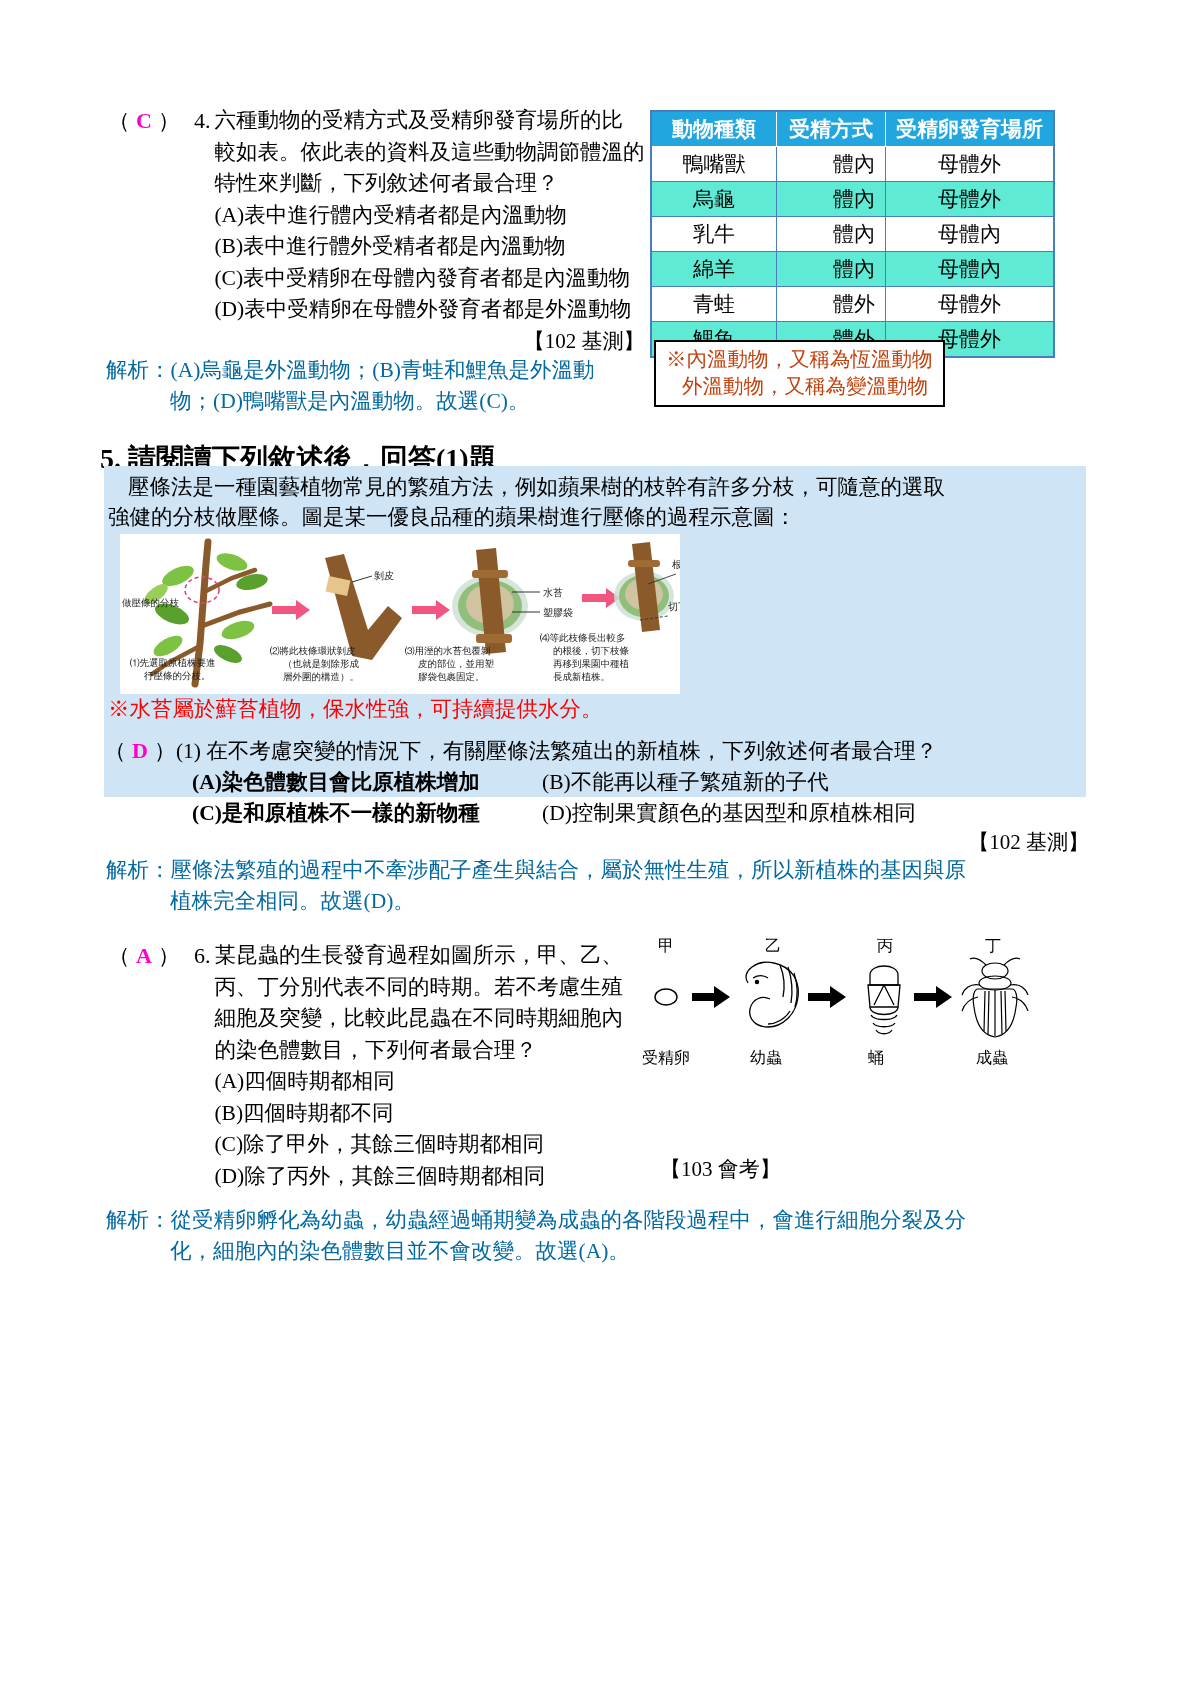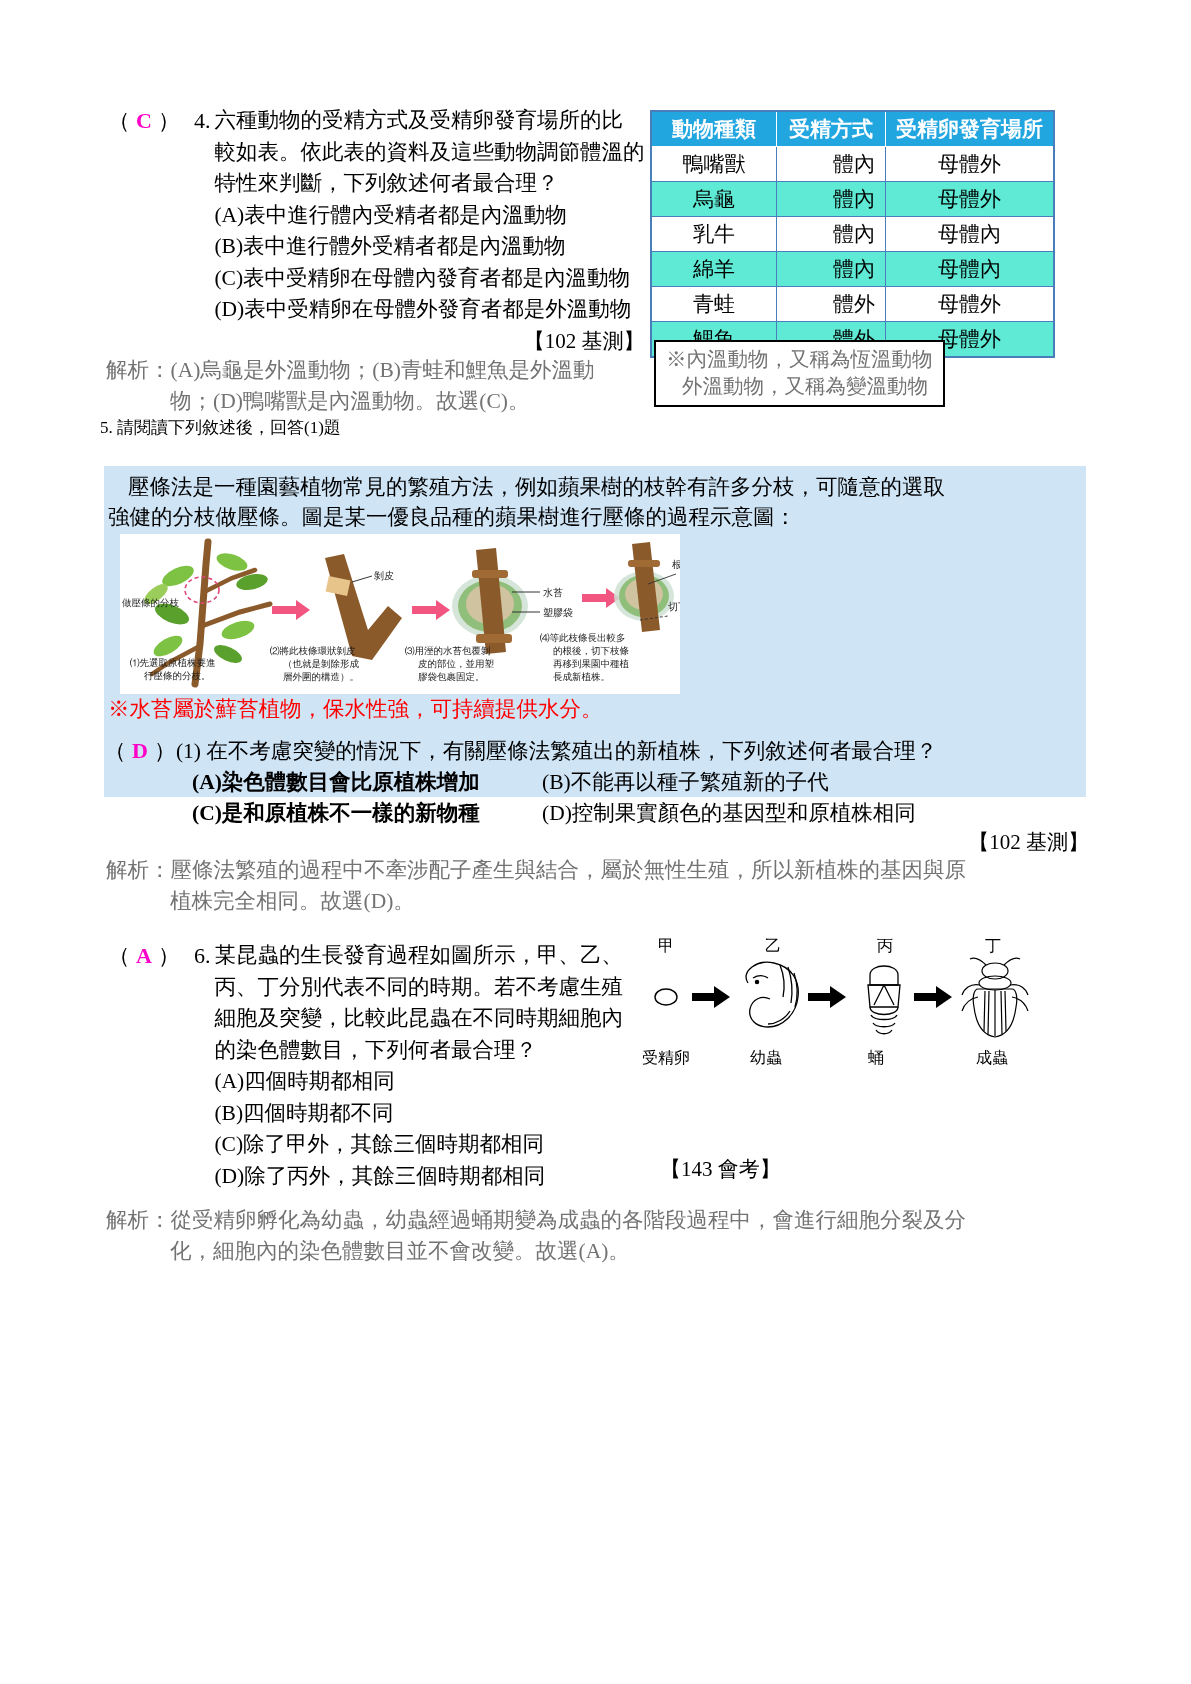--- a/index.html
+++ b/index.html
@@ -71,39 +71,39 @@
   
   #note-box {
     position: absolute;
     left: 654px;
     top: 340px;
     border: 2px solid #000000;
     padding: 4px 10px 5px 10px;
     background: #ffffff;
   }
   #note-box div {
-    color: #737373;
+    color: #c2410c;
     font-size: 20.5px;
     line-height: 27px;
     white-space: nowrap;
   }
   #note-box .indent { padding-left: 16px; }
 
   
   #exp4 { left: 106px; top: 355px; }
   .exp-line {
-    color: #737373;
+    color: #0369a1;
     font-size: 21.5px;
     line-height: 31px;
     white-space: nowrap;
   }
   .exp-indent { padding-left: 64px; }
 
   
-  #q5-stem { left: 100px; top: 416px; font-size: 17px; white-space: nowrap; }
+  #q5-stem { left: 100px; top: 440px; font-size: 28px; white-space: nowrap; font-weight: bold; }
 
   #q5-panel {
     position: absolute;
     left: 104px;
     top: 466px;
     width: 982px;
     height: 331px;
     background: #cfe4f5;
   }
   .panel-text {
@@ -418,20 +418,20 @@
         <path d="M338 62 C328 64 324 70 322 76 M372 62 C382 64 386 70 388 76"></path>
       </g>
 
       <text x="2" y="128" font-family="DejaVu Serif, serif" font-size="16" fill="#000">受精卵</text>
       <text x="110" y="128" font-family="DejaVu Serif, serif" font-size="16" fill="#000">幼蟲</text>
       <text x="228" y="128" font-family="DejaVu Serif, serif" font-size="16" fill="#000">蛹</text>
       <text x="336" y="128" font-family="DejaVu Serif, serif" font-size="16" fill="#000">成蟲</text>
     </svg>
   </div>
 
-  <div class="abs" id="q6-src">【143 會考】</div>
+  <div class="abs" id="q6-src">【103 會考】</div>
 
   <div class="abs" id="exp6">
     <div class="exp-line"><span>解析：</span><span>從受精卵孵化為幼蟲，幼蟲經過蛹期變為成蟲的各階段過程中，會進行細胞分裂及分</span></div>
     <div class="exp-line exp-indent">化，細胞內的染色體數目並不會改變。故選(A)。</div>
   </div>
 
 </div>
 
 </body></html>

